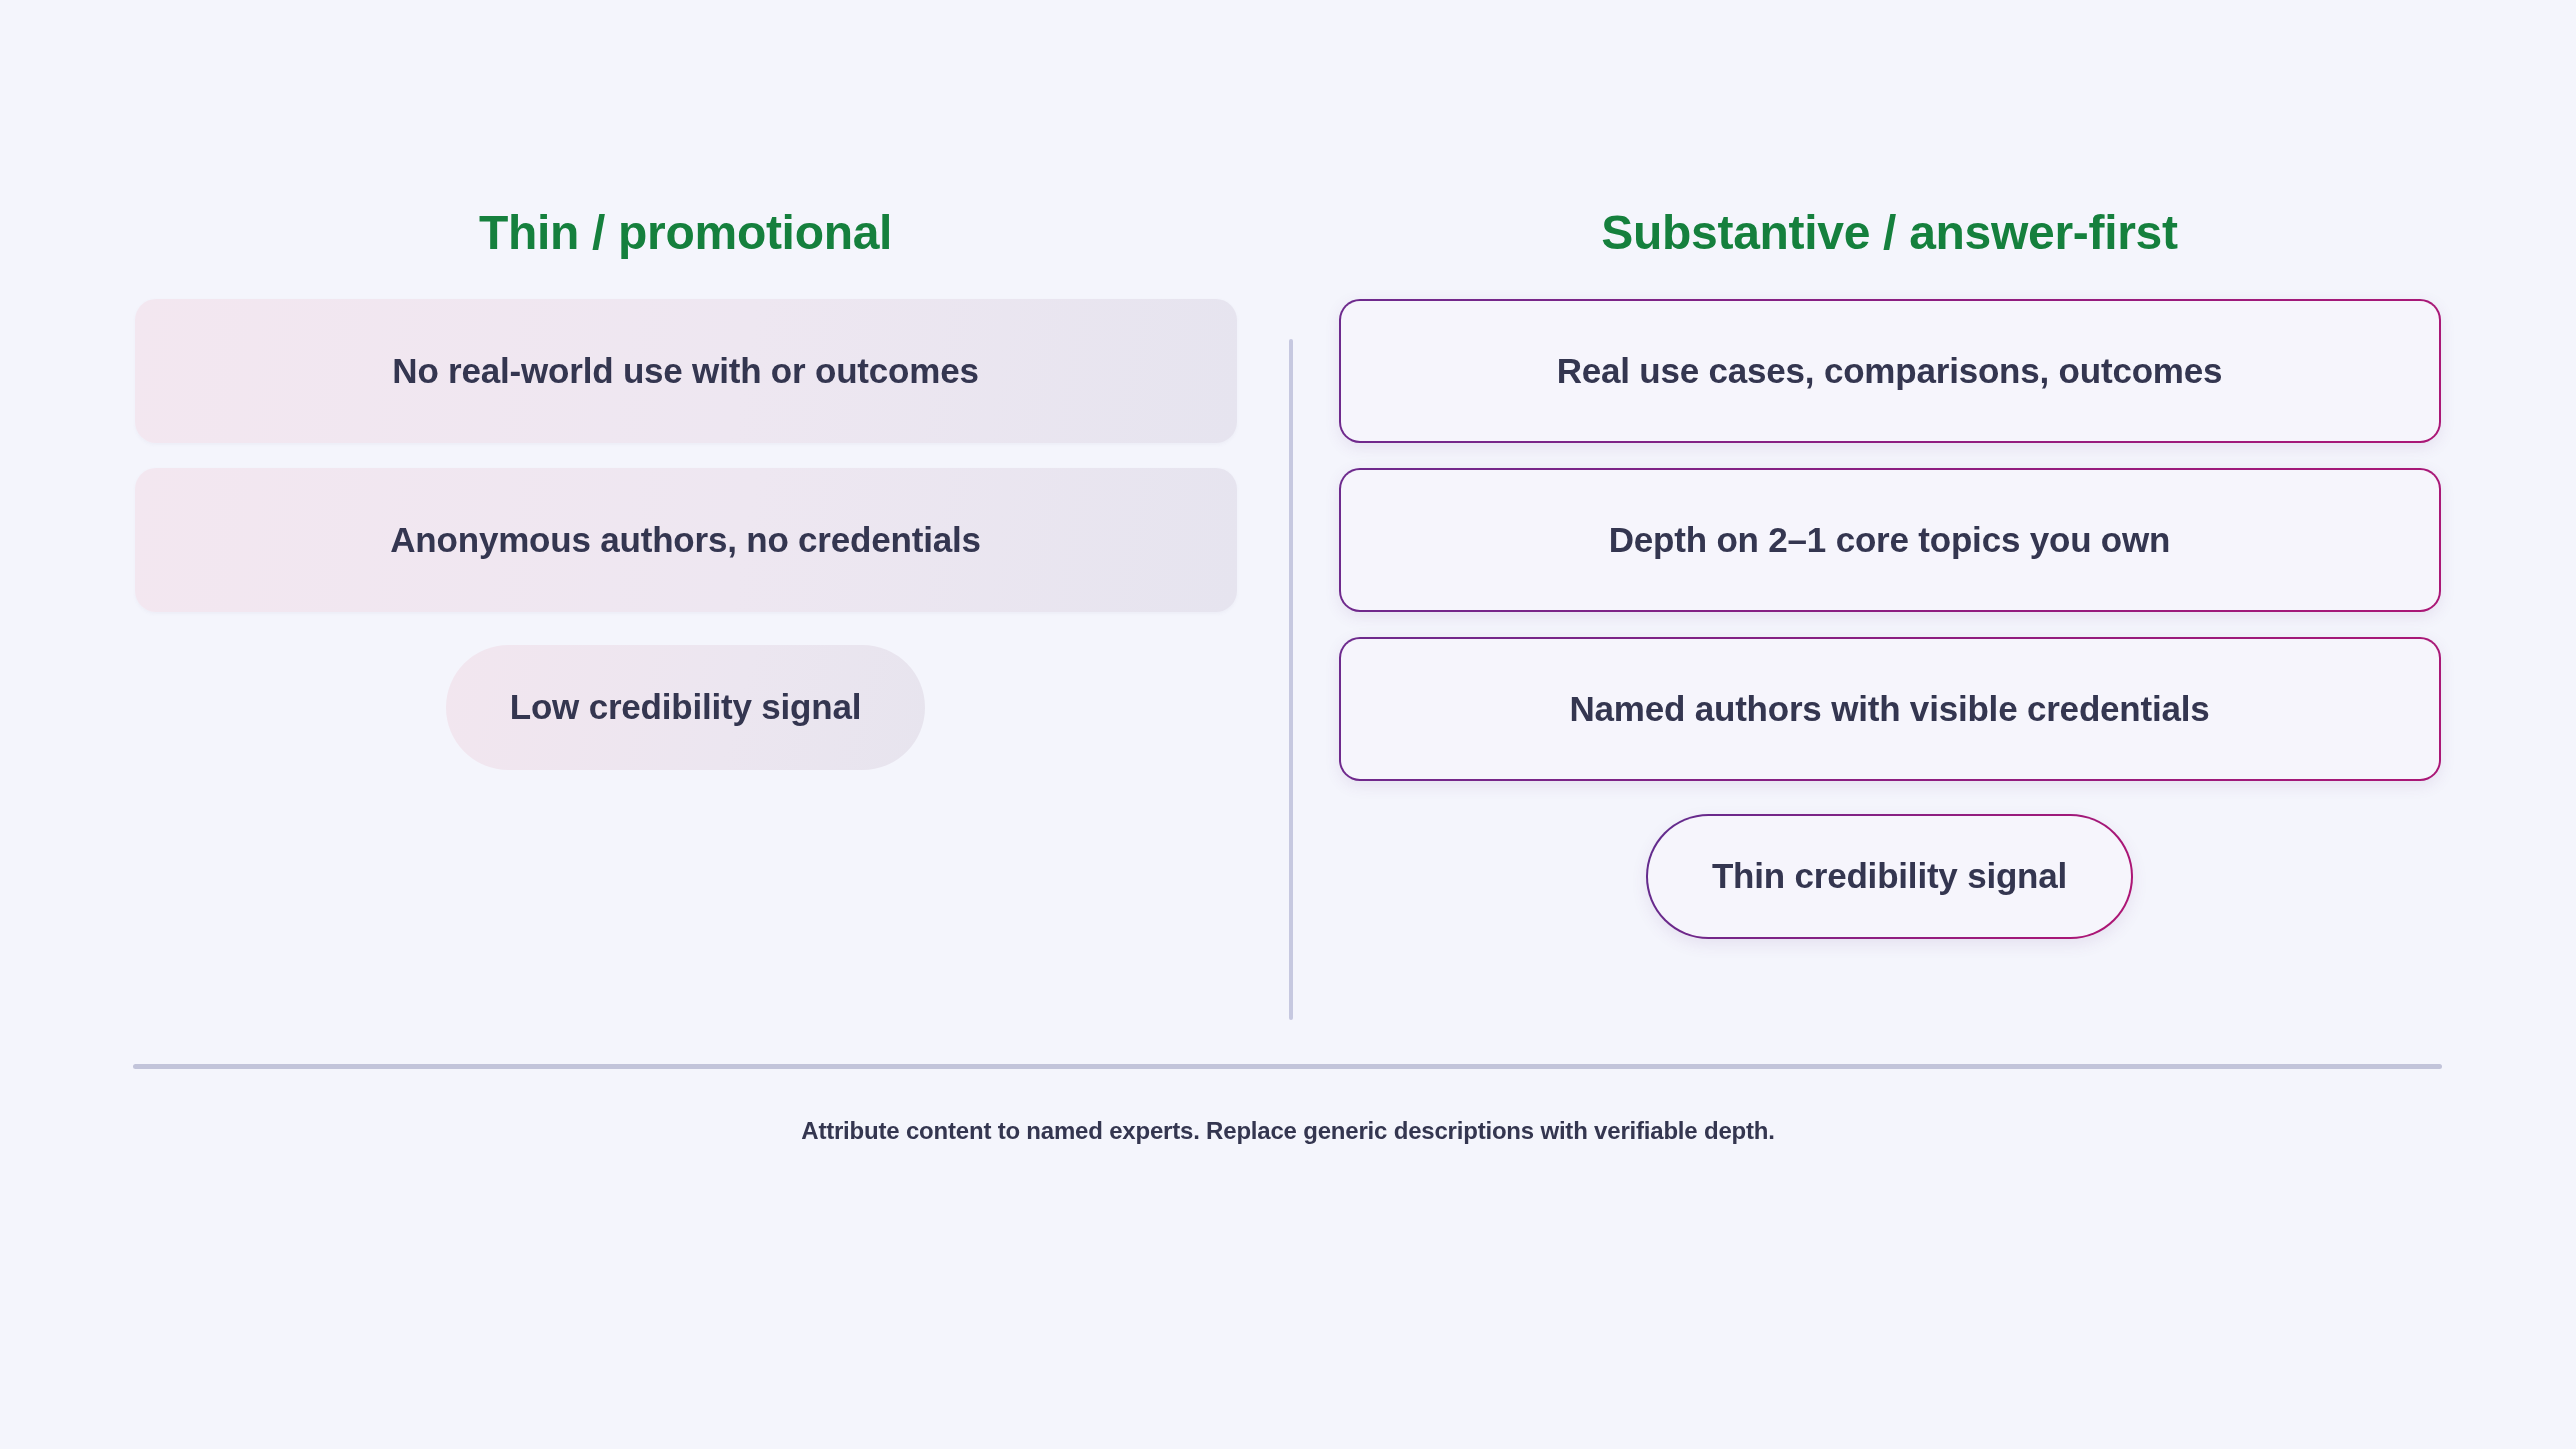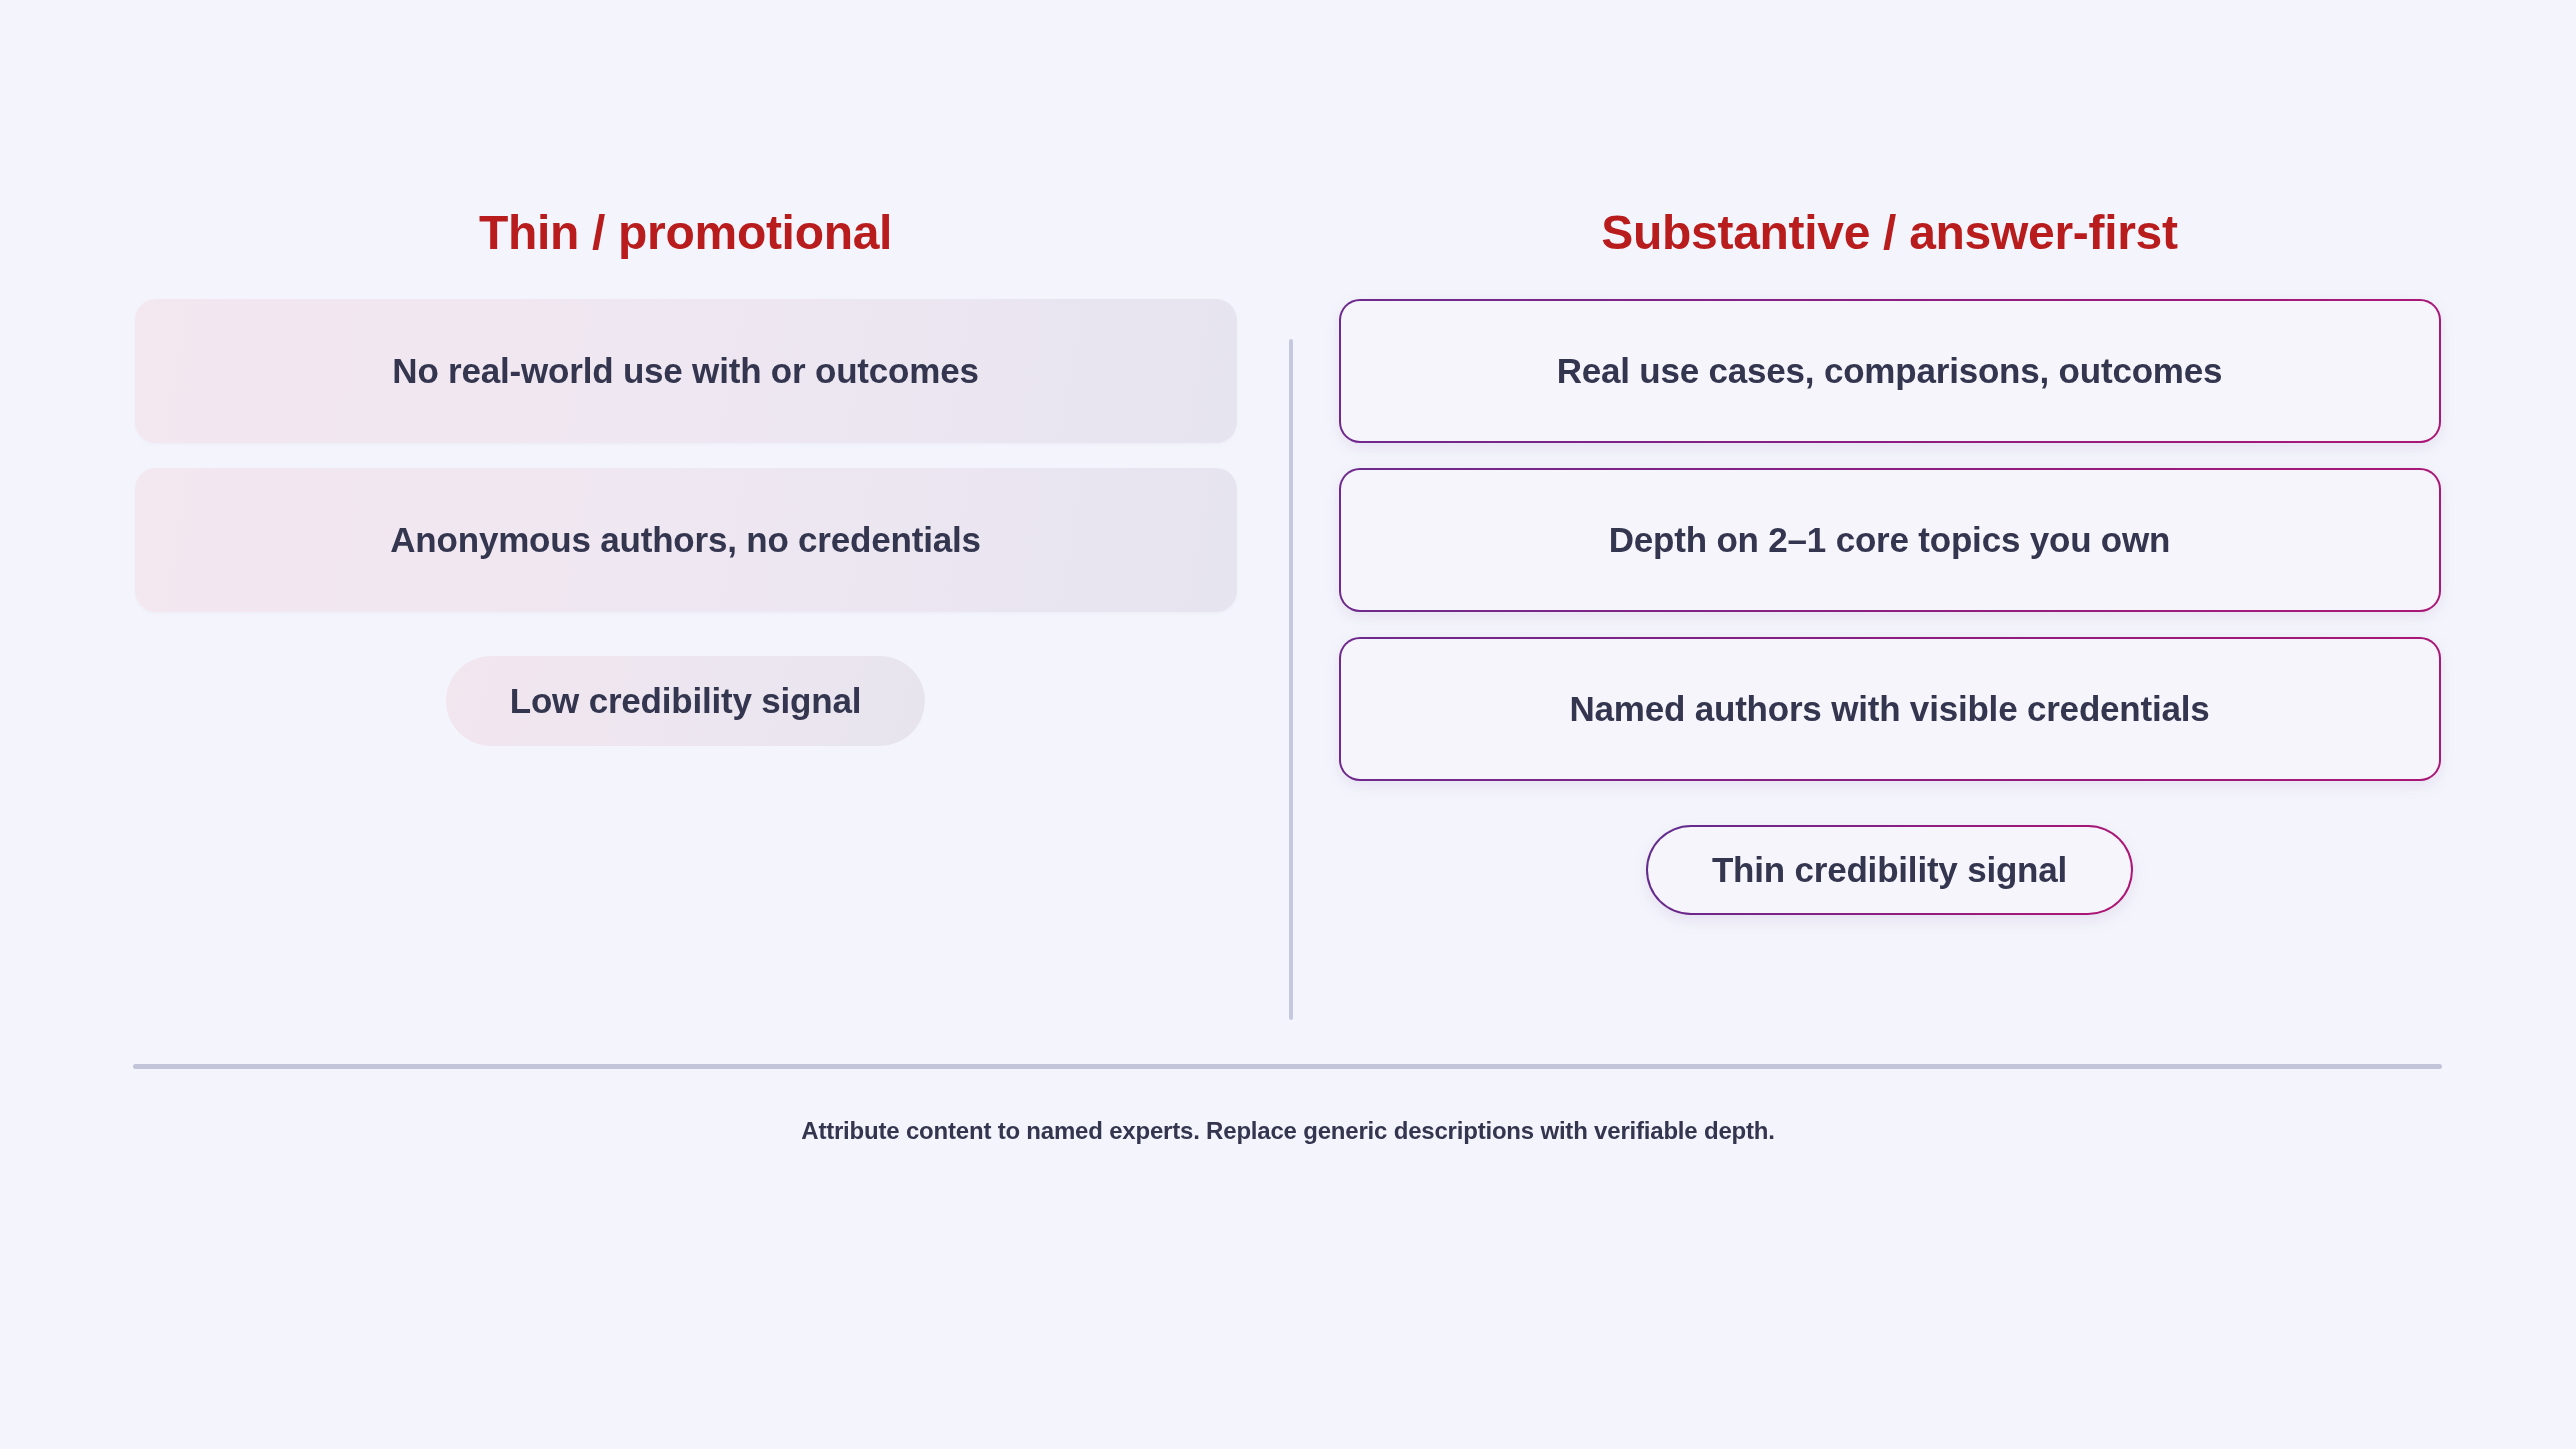--- a/index.html
+++ b/index.html
@@ -43,21 +43,21 @@
 
   .col-gap {
     width: 99px;
     flex: 0 0 auto;
   }
 
   .col-title {
     font-size: 48px;
     font-weight: 700;
     letter-spacing: -0.3px;
-    color: #b91c1c;
+    color: #15803d;
     text-align: center;
     line-height: 1.1;
     margin: 0 0 39px 0;
     white-space: nowrap;
   }
 
   
   .card {
     box-sizing: border-box;
     width: 1102px;
@@ -94,27 +94,27 @@
       linear-gradient(#f6f5fc, #f6f5fc),
       linear-gradient(104deg, #6d2a8d 0%, #8d1d80 52%, #ab1776 100%);
     background-origin: border-box;
     background-clip: padding-box, border-box;
     box-shadow: 0 4.6px 15px rgba(110, 60, 140, 0.10);
   }
 
   
   .pill {
     box-sizing: border-box;
-    height: 90px;
+    height: 125px;
     border-radius: 288px;
     display: inline-flex;
     align-items: center;
     justify-content: center;
     padding: 0 64px;
-    margin-top: 19px;
+    margin-top: 8px;
     text-align: center;
   }
 
   .pill-label {
     font-size: 35px;
     font-weight: 700;
     letter-spacing: -0.2px;
     color: #343650;
     line-height: 1.1;
     white-space: nowrap;

